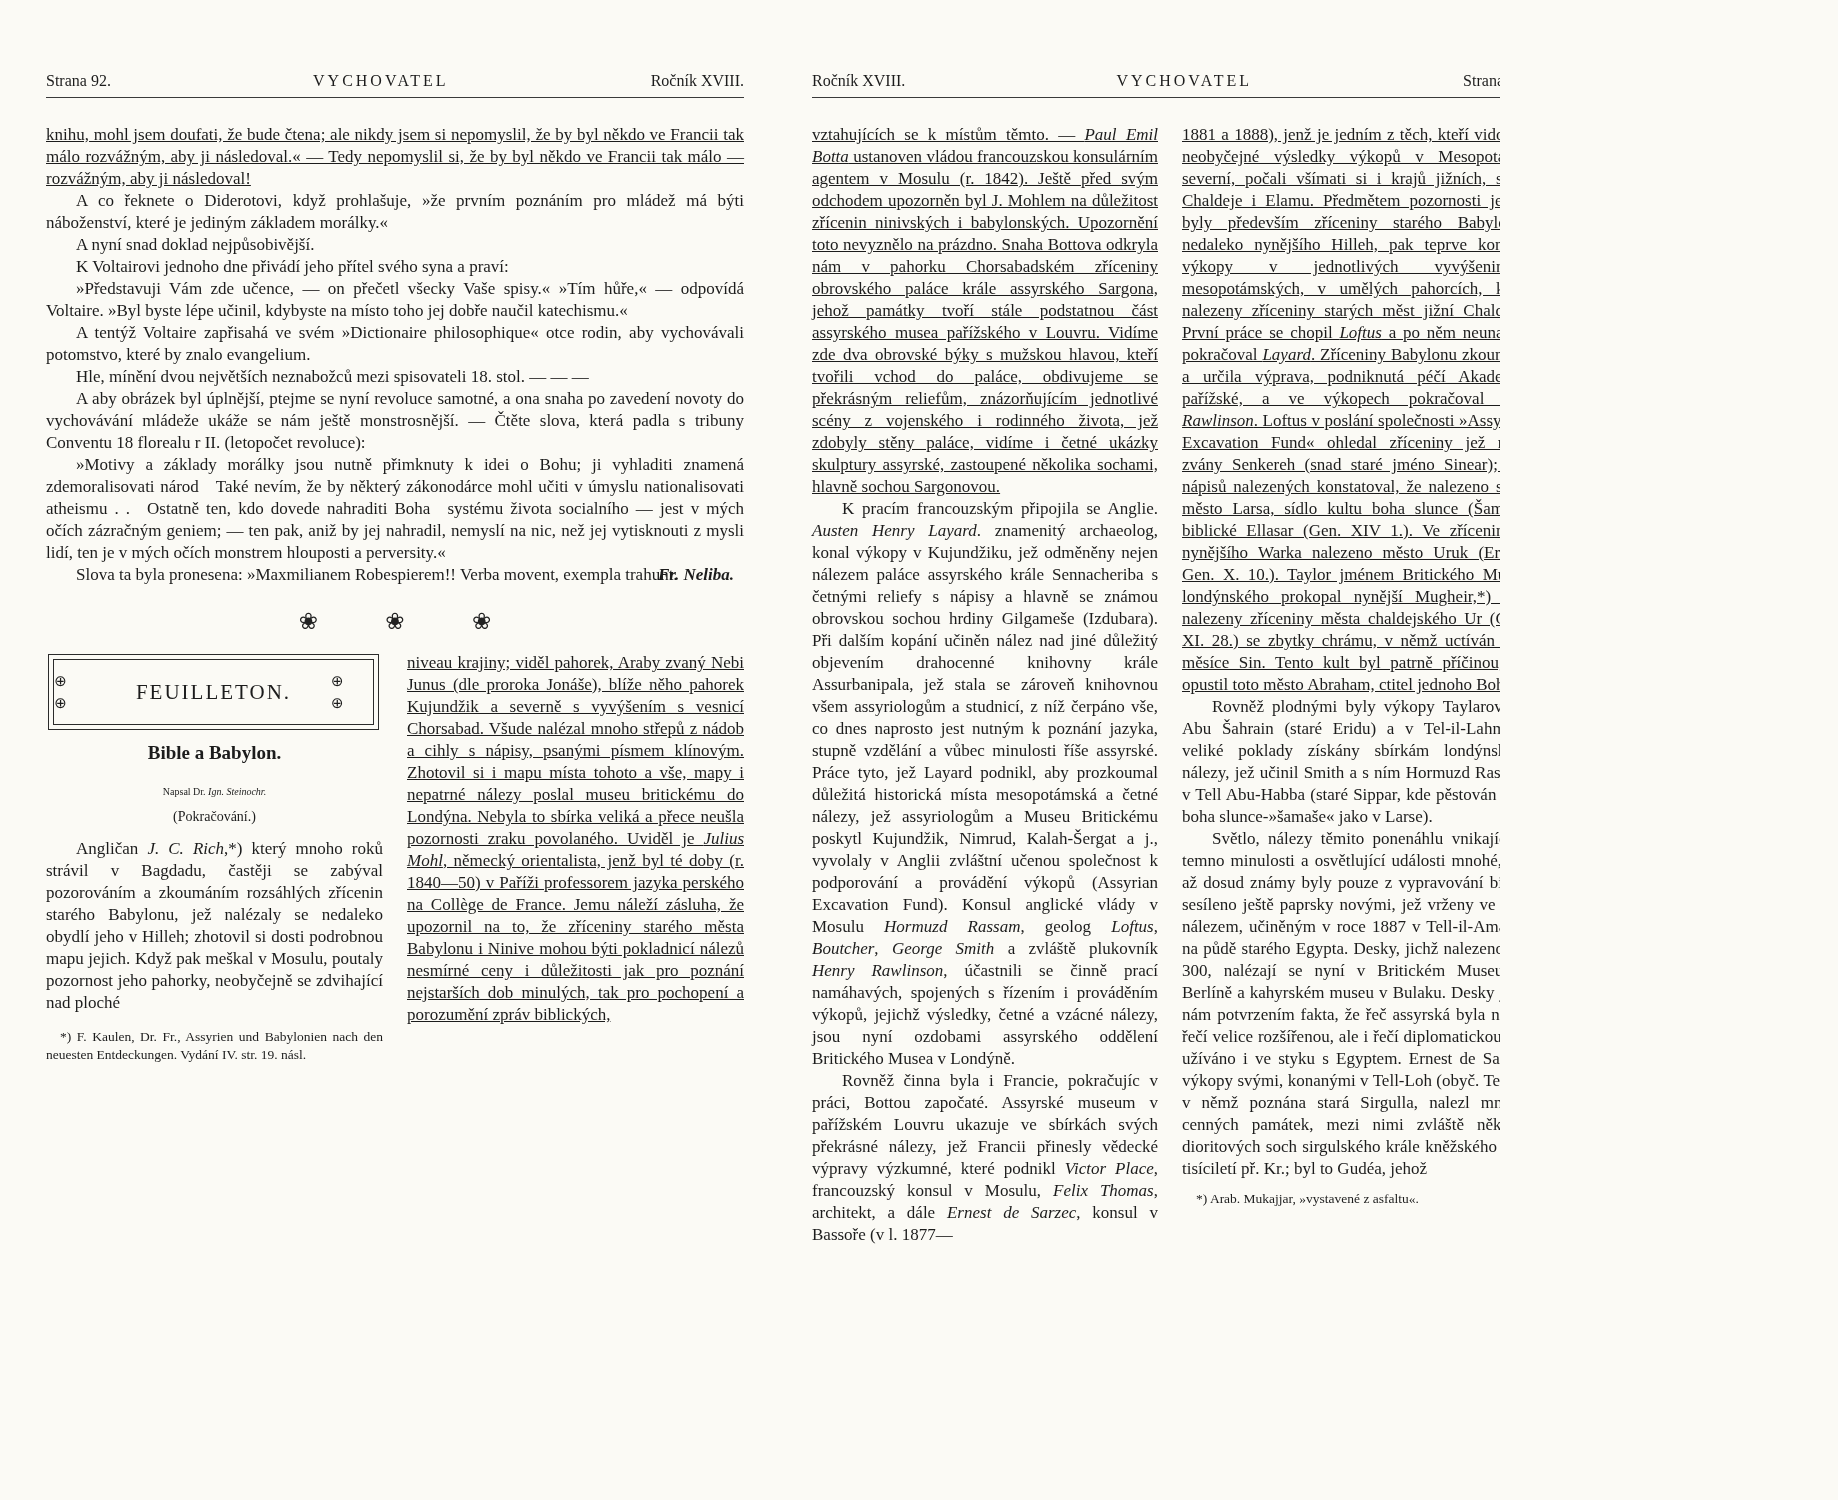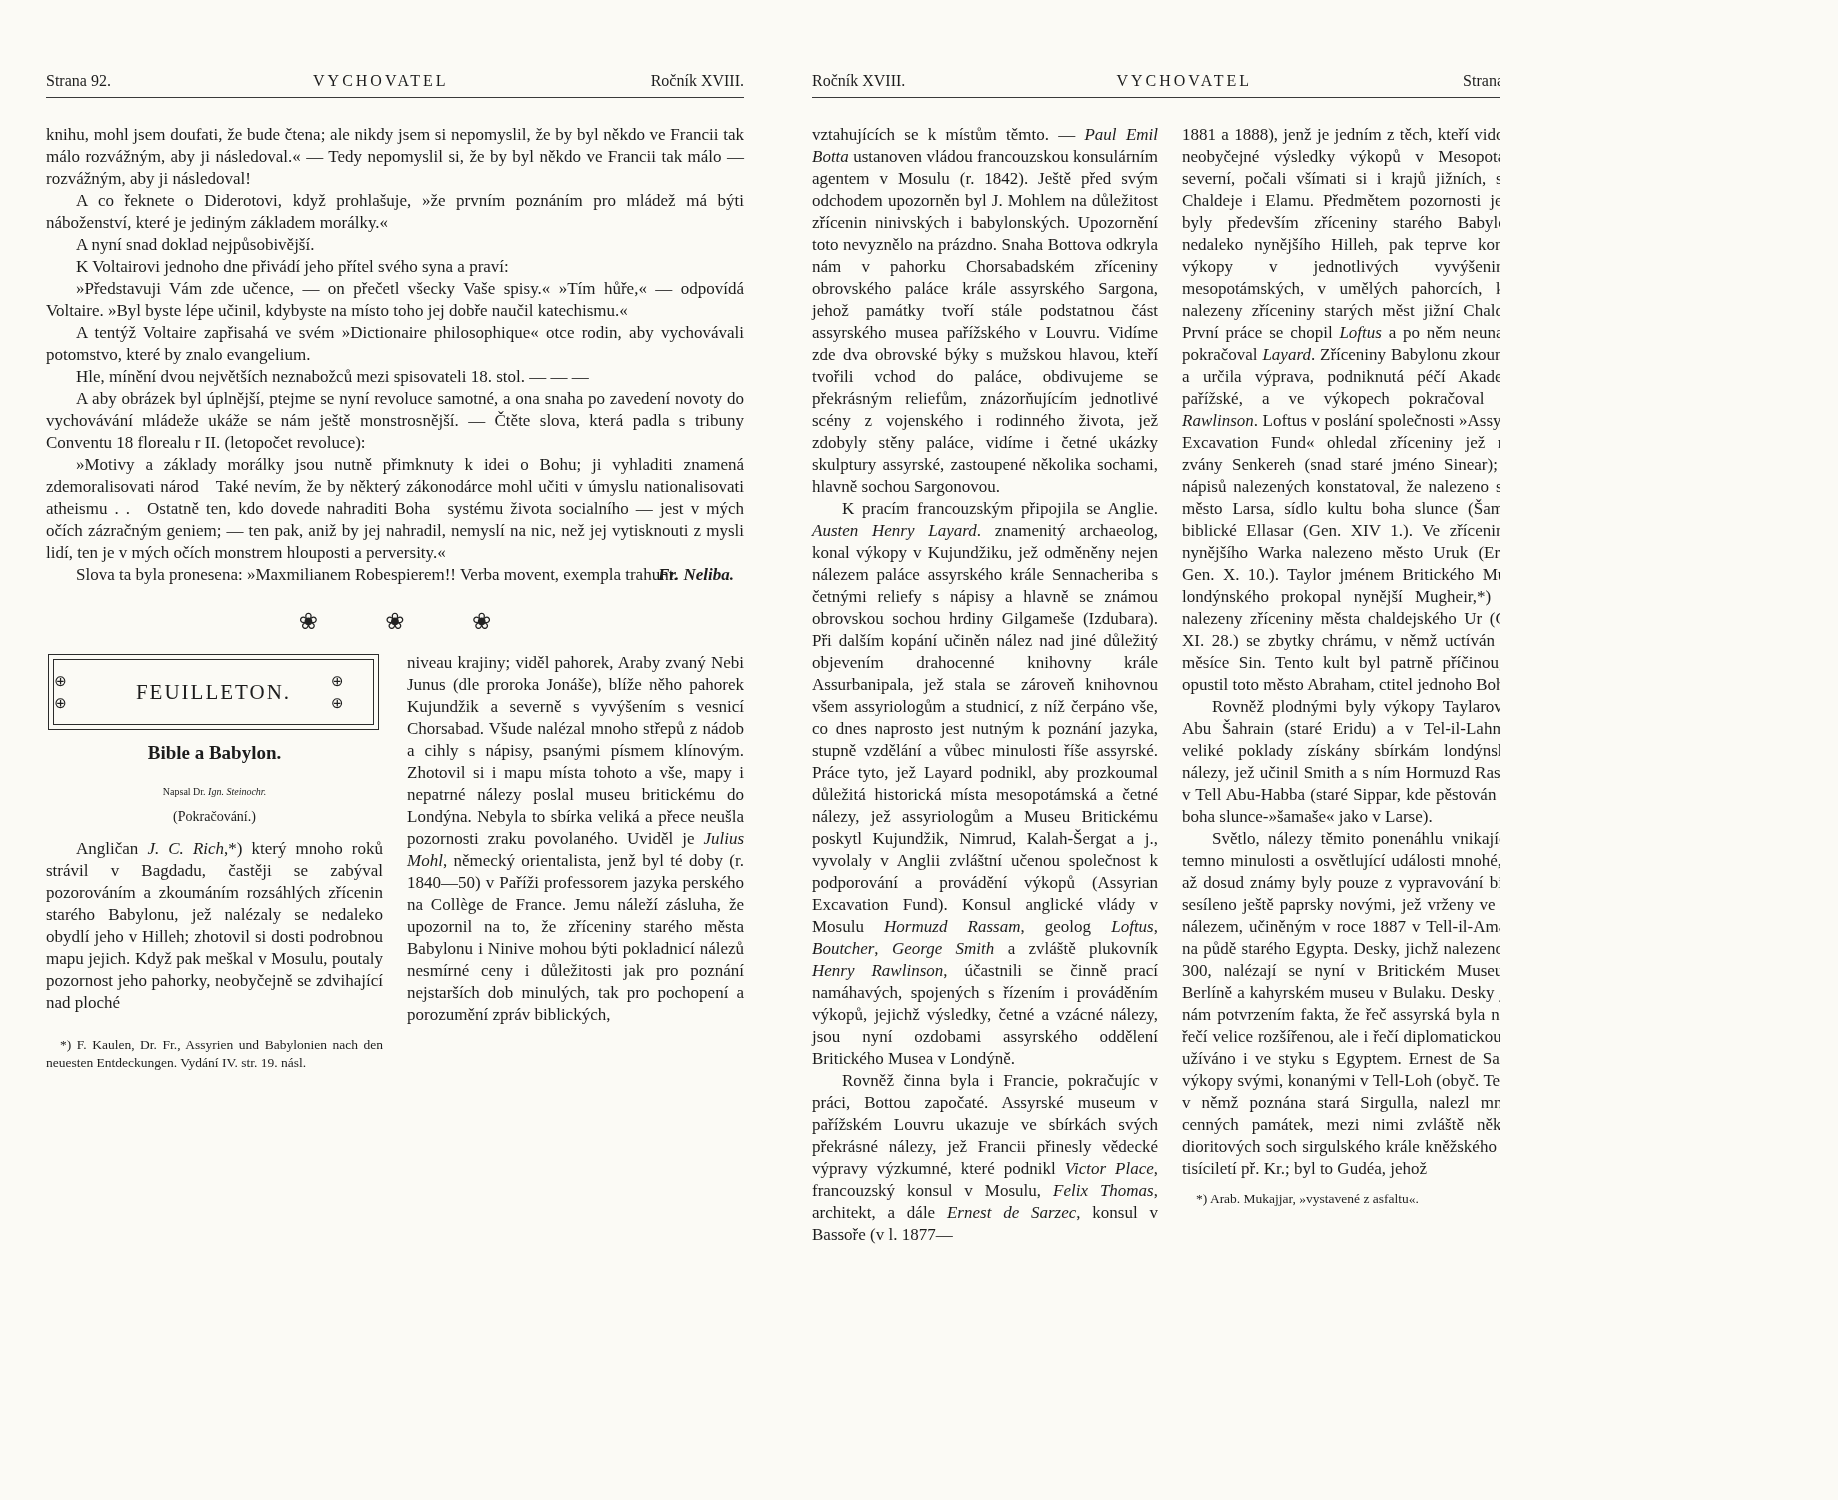--- a/index.html
+++ b/index.html
@@ -15,21 +15,21 @@
   .page-right { left: 812px; width: 716px; }
 
   .page-header {
     display: flex; justify-content: space-between; align-items: baseline;
     font-size: 16px; padding-bottom: 7px; border-bottom: 1.5px solid #3a3a3a;
   }
   .journal-title { letter-spacing: 3px; }
 
   .page-body { margin-top: 26px; font-size: 17px; line-height: 22px; text-align: justify; }
   .page-body p { margin: 0; text-indent: 30px; }
-  [data-first-noindent] p:first-child { text-indent: 0; }
+  [data-first-noindent] p:first-child { text-indent: 0; text-decoration: underline; }
 
   .signature { text-align: right; font-style: italic; font-weight: bold; margin-top: -22px; padding-right: 10px; }
 
   .ornaments {
     text-align: center; font-size: 23px; margin: 24px 0 20px;
     letter-spacing: 30px; padding-left: 30px;
     font-family: "DejaVu Sans", sans-serif; color: #222;
   }
 
   .two-col { display: flex; gap: 24px; }
@@ -42,21 +42,21 @@
     padding: 10px 6px;
   }
   .feuilleton-title { font-size: 21px; letter-spacing: 2px; }
   .orn { font-family: "DejaVu Sans", sans-serif; font-size: 15px; letter-spacing: 14px; padding-left: 14px; }
 
   .article-title { text-align: center; font-weight: bold; font-size: 19px; margin: 8px 0 17px; }
   .byline { text-align: center; font-size: 10px; margin: 5px 0 3px; }
   .continuation { text-align: center; font-size: 14px; margin: 0 0 10px; }
 
   .footnote {
-    font-size: 13.5px; line-height: 17.5px; margin-top: 22px;
+    font-size: 13.5px; line-height: 17.5px; margin-top: 14px;
     text-align: justify; text-indent: 14px;
   }
   .footnote-right { margin-top: 10px; }
 </style>
 </head>
 <body>
 
 <div class="spread">
 
   <div class="page page-left">

